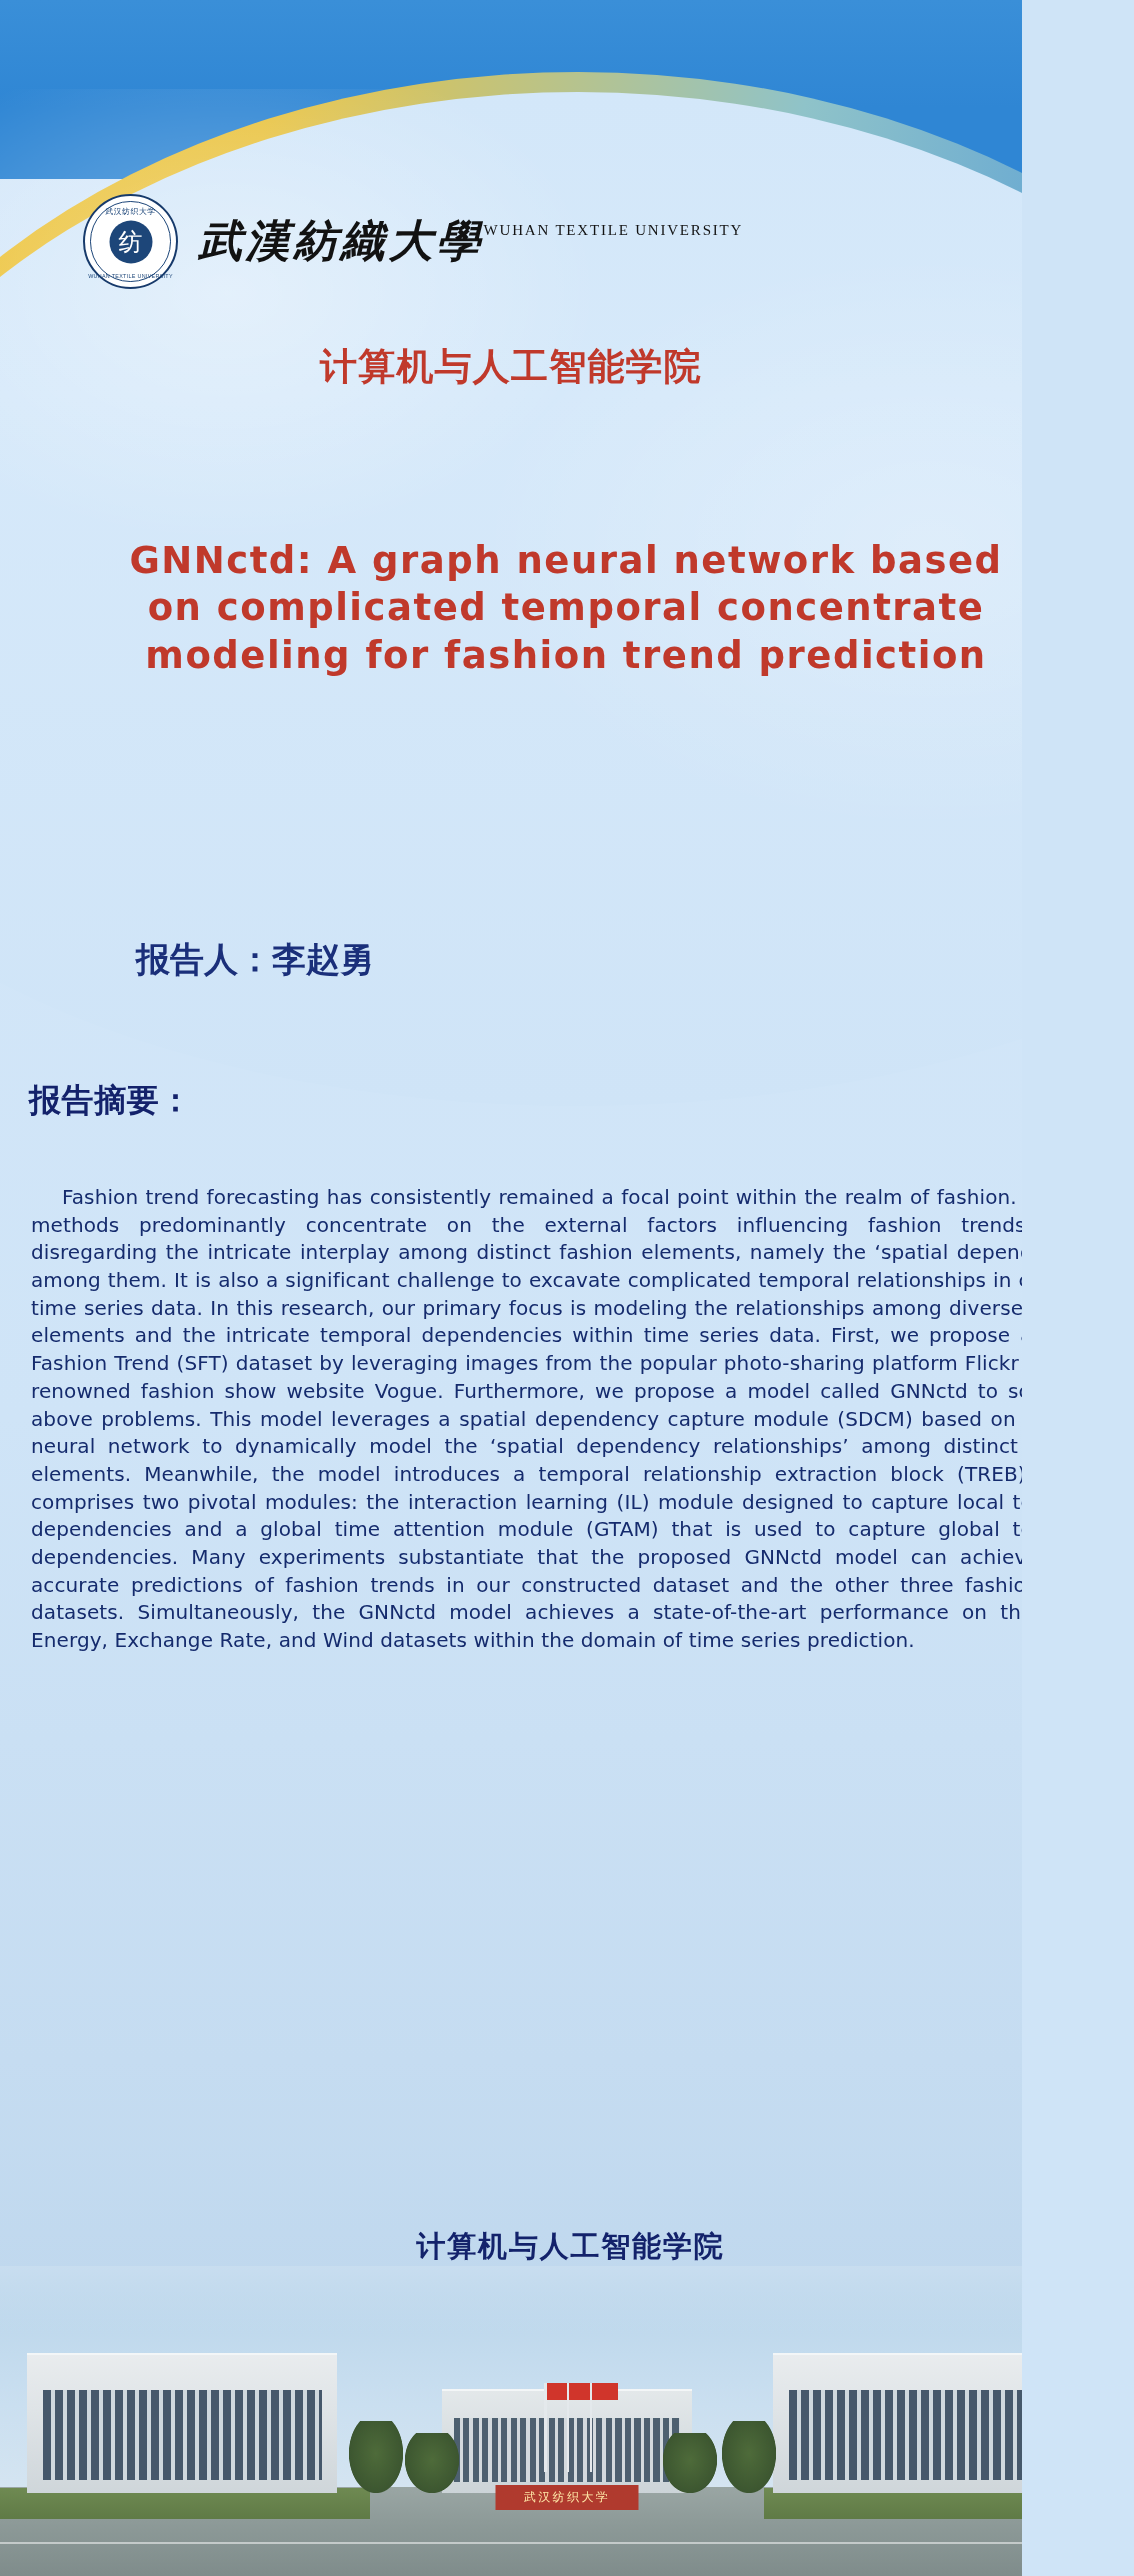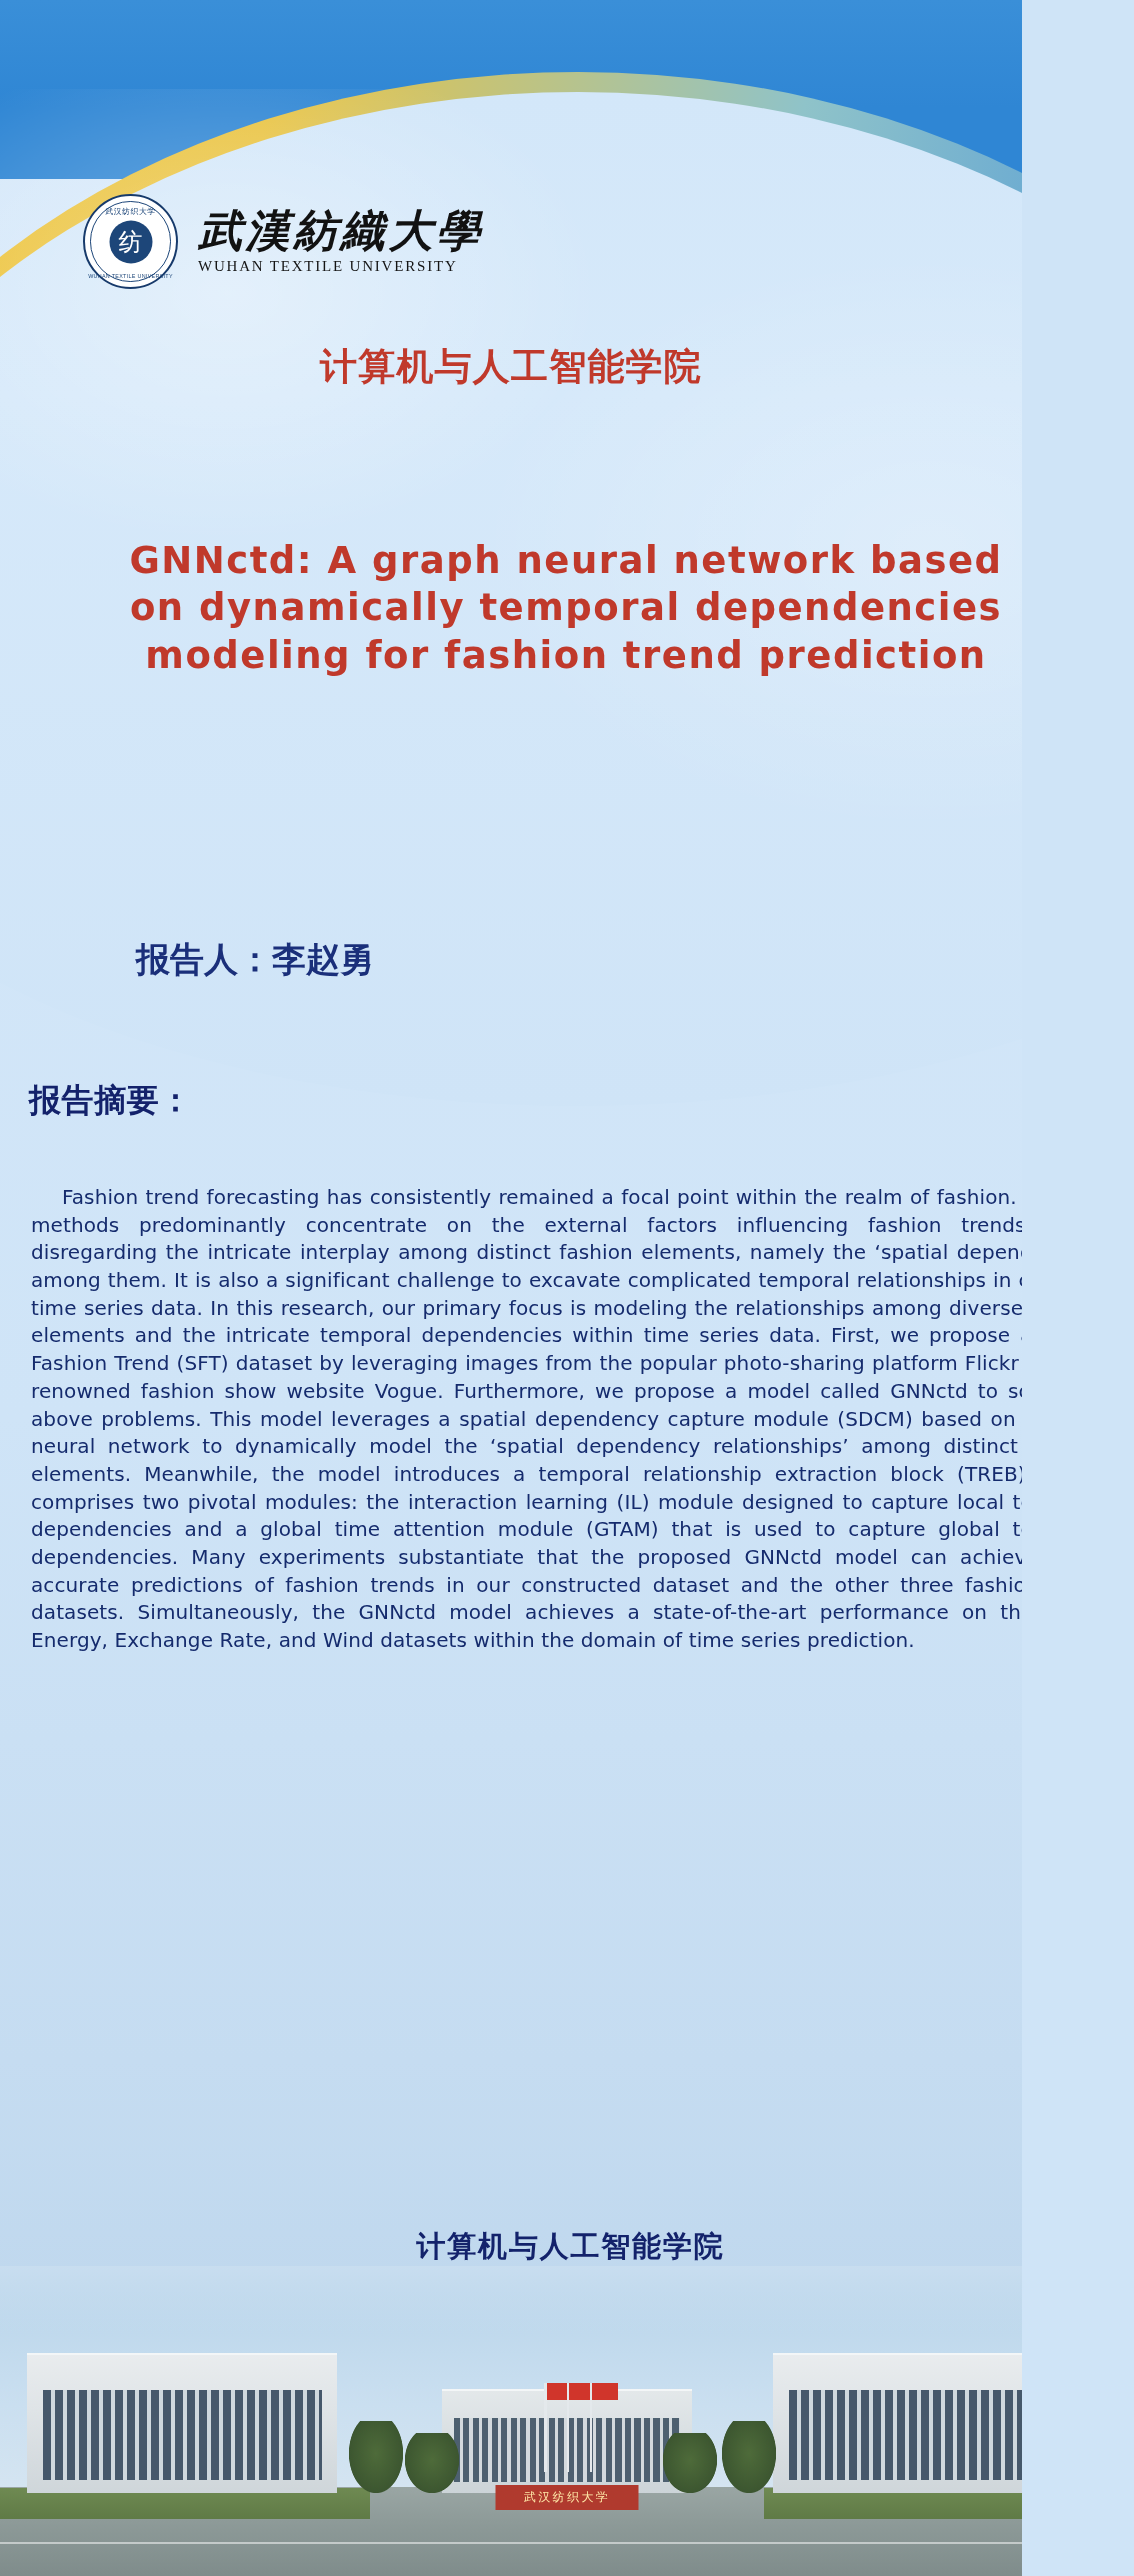--- a/index.html
+++ b/index.html
@@ -105,21 +105,21 @@
   }
   .seal .bottom-text {
     position: absolute;
     bottom: 8.3px; left: 0; right: 0;
     text-align: center;
     font-size: 5.4px;
     color: #1d4679;
     letter-spacing: 0.3px;
   }
 
-  .wordmark { display: flex; flex-direction: column; }
+  .wordmark { display: flex; flex-direction: row; }
   .wordmark .cn {
     font-family: "DejaVu Serif", serif;
     font-size: 44px;
     font-weight: 700;
     color: #121212;
     letter-spacing: 3.6px;
     line-height: 1.05;
     font-style: italic;
   }
   .wordmark .en {
@@ -334,21 +334,21 @@
     <div class="wordmark">
       <div class="cn">武漢紡織大學</div>
       <div class="en">WUHAN TEXTILE UNIVERSITY</div>
     </div>
   </div>
 
   <div class="forum-title">
     <div>计算机与人工智能学院</div>
   </div>
 
-  <div class="paper-title">GNNctd: A graph neural network based on dynamically temporal dependencies modeling for fashion trend prediction</div>
+  <div class="paper-title">GNNctd: A graph neural network based on complicated temporal concentrate modeling for fashion trend prediction</div>
 
   <div class="speaker-block">
     <div class="line1">报告人：李赵勇</div>
   </div>
 
   <div class="abstract-label">报告摘要：</div>
 
   <div class="abstract-body"><span class="indent"></span><span>Fashion trend forecasting has consistently remained a focal point within the realm of fashion. Existing methods predominantly concentrate on the external factors influencing fashion trends, often disregarding the intricate interplay among distinct fashion elements, namely the ‘spatial dependencies’ among them. It is also a significant challenge to excavate complicated temporal relationships in complex time series data. In this research, our primary focus is modeling the relationships among diverse fashion elements and the intricate temporal dependencies within time series data. First, we propose a Street Fashion Trend (SFT) dataset by leveraging images from the popular photo-sharing platform Flickr and the renowned fashion show website Vogue. Furthermore, we propose a model called GNNctd to solve the above problems. This model leverages a spatial dependency capture module (SDCM) based on a graph neural network to dynamically model the ‘spatial dependency relationships’ among distinct fashion elements. Meanwhile, the model introduces a temporal relationship extraction block (TREB), which comprises two pivotal modules: the interaction learning (IL) module designed to capture local temporal dependencies and a global time attention module (GTAM) that is used to capture global temporal dependencies. Many experiments substantiate that the proposed GNNctd model can achieve more accurate predictions of fashion trends in our constructed dataset and the other three fashion trend datasets. Simultaneously, the GNNctd model achieves a state-of-the-art performance on the Solar-Energy, Exchange Rate, and Wind datasets within the domain of time series prediction.</span></div>
 
   <div class="footer-org">计算机与人工智能学院</div>

